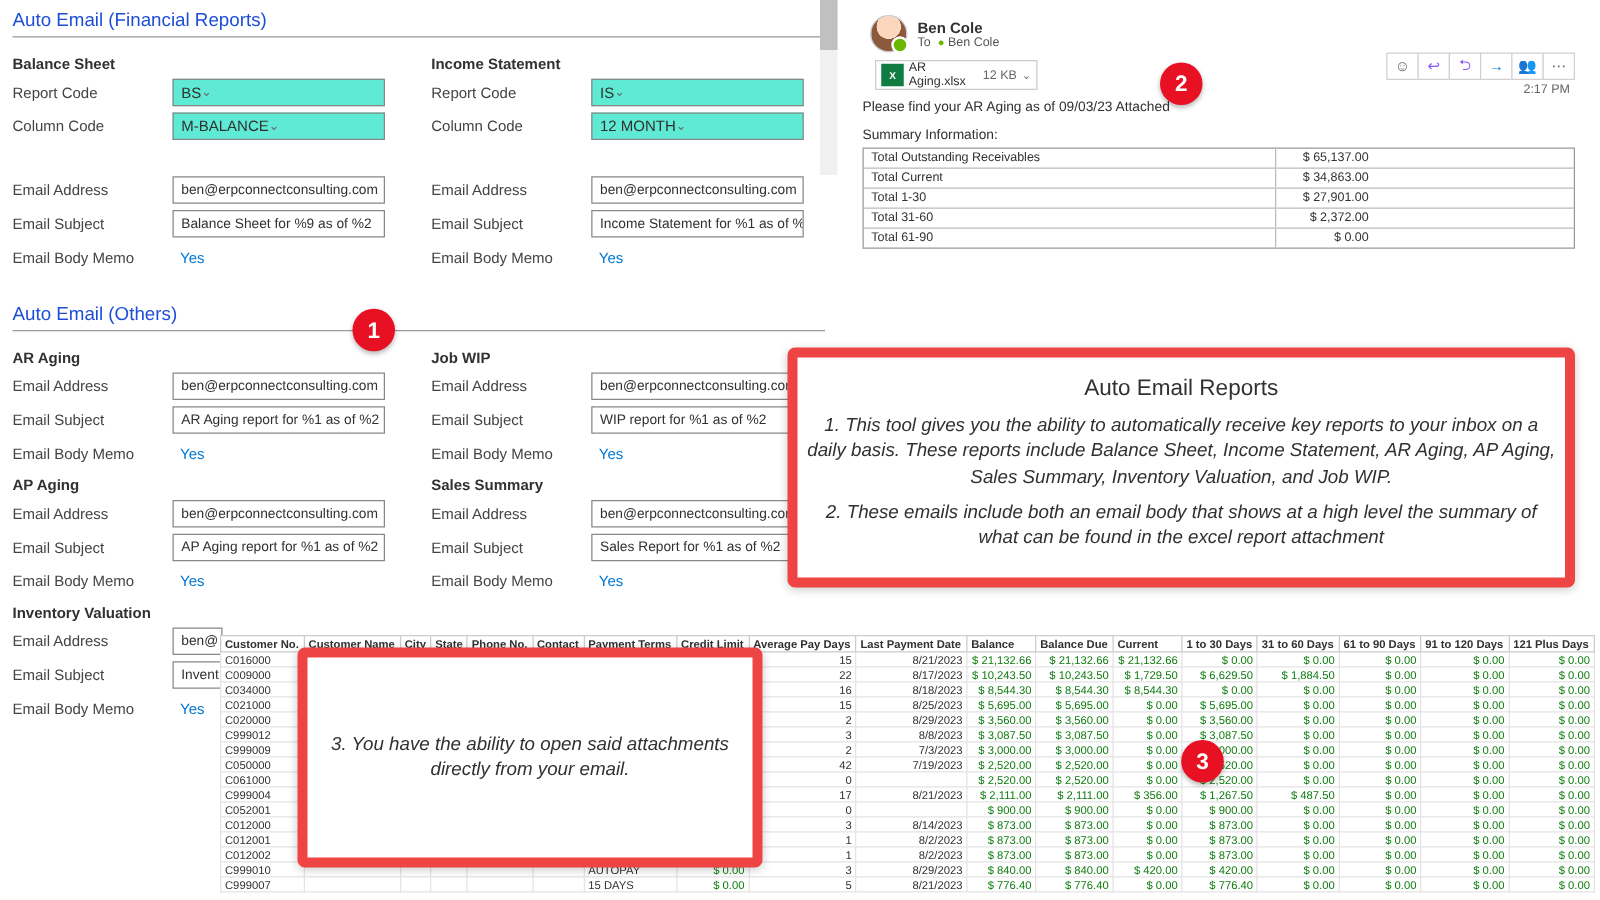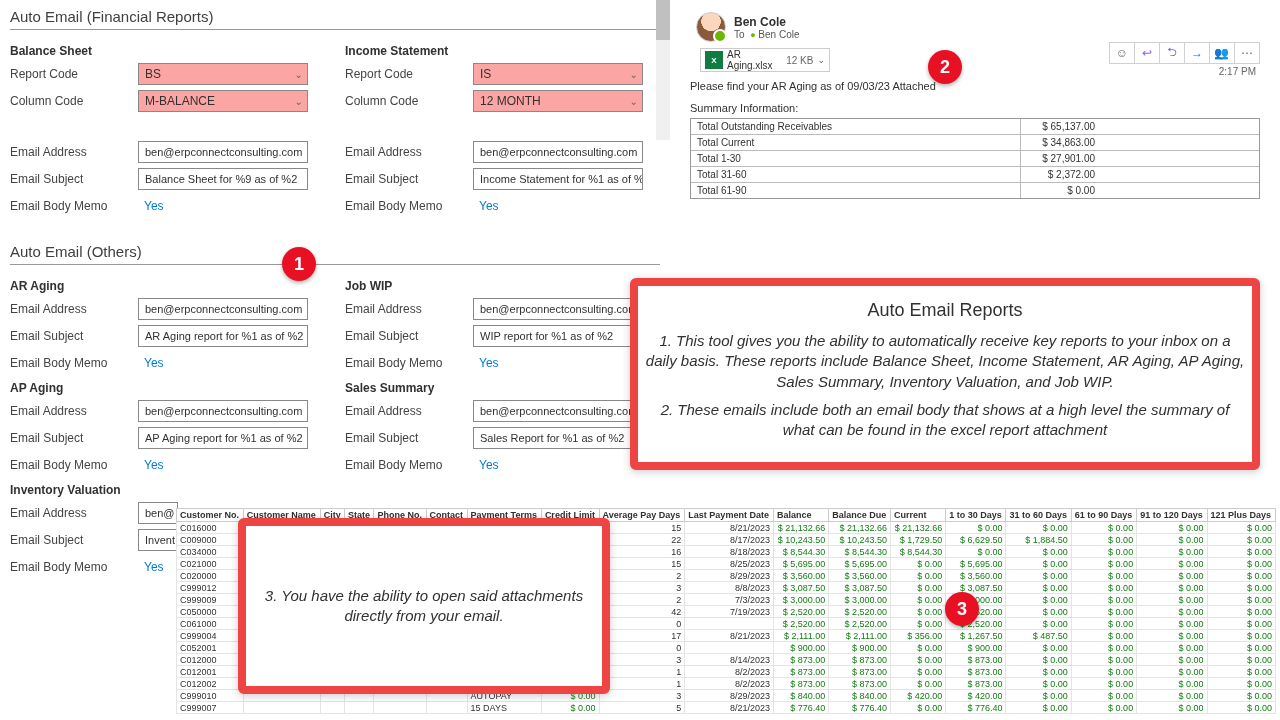--- a/index.html
+++ b/index.html
@@ -1,26 +1,26 @@
 <!DOCTYPE html>
 <html><head>
 <meta charset="utf-8">
 <style>
   * { box-sizing: border-box; margin: 0; padding: 0; }
   body { font-family: "Segoe UI", Arial, sans-serif; font-size: 12px; color: #323130; background: #fff; width: 1280px; height: 720px; position: relative; overflow: hidden; }
   .left-panel { position: absolute; left: 0; top: 0; width: 670px; height: 720px; padding: 4px 10px; }
   .right-panel { position: absolute; left: 670px; top: 0; width: 610px; height: 280px; padding: 8px 20px; }
-  .section-title { font-size: 15px; font-weight: 400; color: #404040; padding: 4px 0; border-bottom: 1px solid #999; margin-bottom: 8px; }
+  .section-title { font-size: 15px; font-weight: 400; color: #1d4ed8; padding: 4px 0; border-bottom: 1px solid #999; margin-bottom: 8px; }
   .two-col { display: flex; gap: 20px; }
   .col { flex: 1; }
   .group-label { font-weight: 600; font-size: 12px; margin: 6px 0 4px; }
   .row { display: flex; align-items: center; margin-bottom: 3px; height: 24px; }
   .row-label { width: 128px; font-size: 12px; color: #444; position: relative; }
   .row-label::after { content: "· · · · · · · · · · · · · · · · · · · ·"; position: absolute; left: 100%; margin-left: -60px; color: #bbb; letter-spacing: 2px; font-size: 8px; white-space: nowrap; overflow: hidden; width: 0; }
-  .sel { flex: 1; border: 1px solid #888; height: 22px; display: flex; align-items: center; justify-content: space-between; padding: 0 4px 0 6px; font-size: 12px; background: #fca5a5; max-width: 170px;}
+  .sel { flex: 1; border: 1px solid #888; height: 22px; display: flex; align-items: center; padding: 0 4px 0 6px; font-size: 12px; background: #5eead4; max-width: 170px;}
   .sel .chev { font-size: 10px; color: #666; }
   .txt { flex: 1; border: 1px solid #888; height: 22px; display: flex; align-items: center; padding: 0 6px; font-size: 11px; background: #fff; max-width: 170px; overflow: hidden; white-space: nowrap; }
   .val { flex: 1; padding: 0 6px; font-size: 12px; color: #0078d4; max-width: 170px; }
   .scrollbar { position: absolute; right: 0; top: 0; width: 14px; height: 140px; background: #f0f0f0; }
   .scrollbar .thumb { position: absolute; top: 0; width: 14px; height: 40px; background: #c0c0c0; }
   
   .email-subject { font-size: 14px; font-weight: 400; margin: 8px 0 8px 30px; }
   .email-header { display: flex; align-items: center; gap: 8px; margin: 4px 0 6px 6px; position: relative; }
   .avatar { width: 30px; height: 30px; border-radius: 50%; background: radial-gradient(circle at 50% 30%, #fdd7bd 40%, #8b5a3c 41%); position: relative; border:1px solid #ccc; }
   .avatar::after { content:""; position:absolute; bottom:-2px; right:-2px; width:10px; height:10px; background:#6bb700; border:2px solid #fff; border-radius:50%; }

